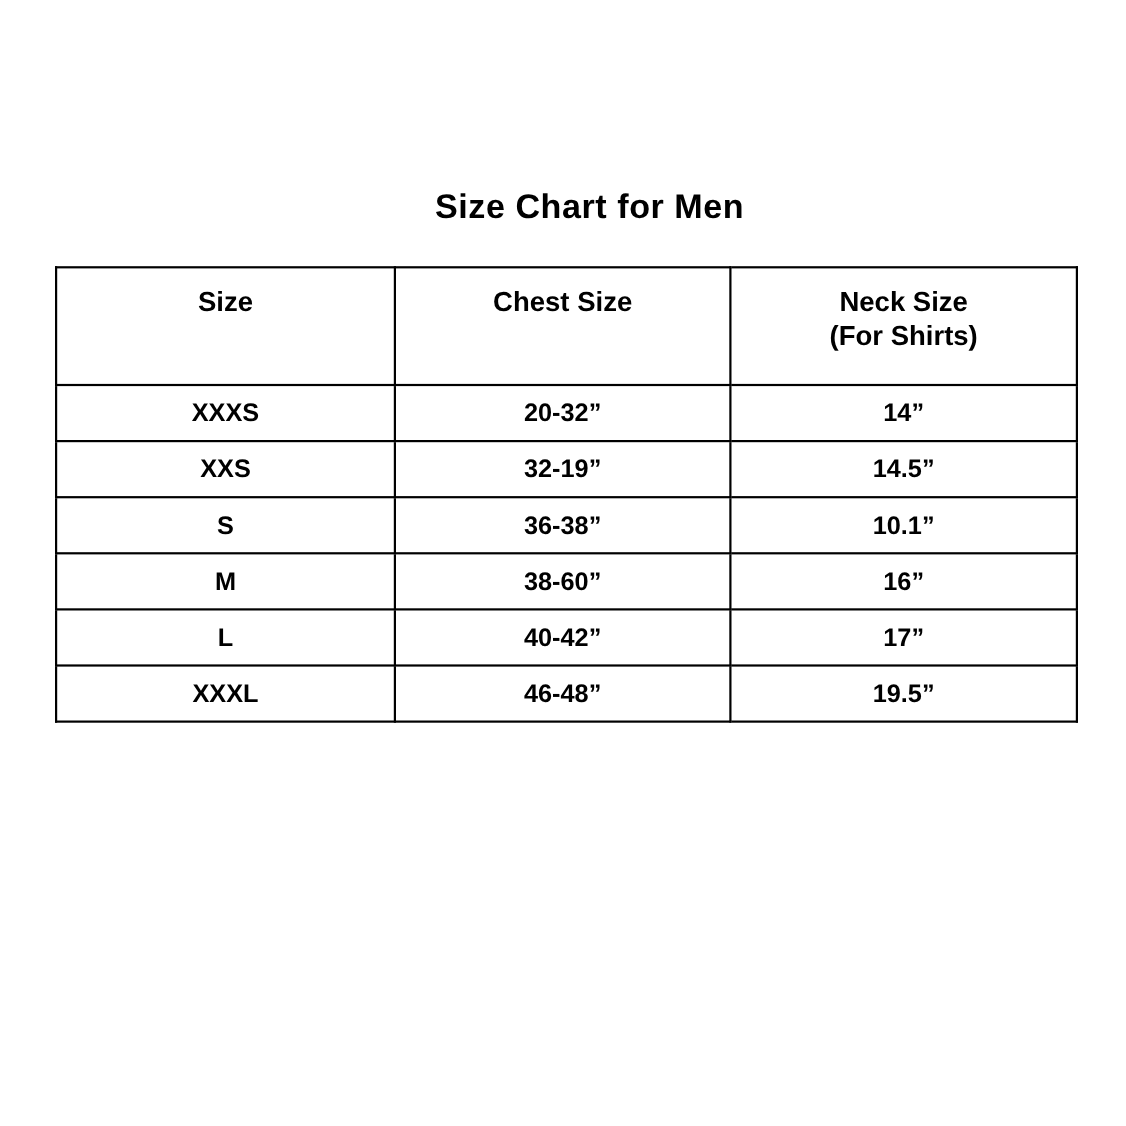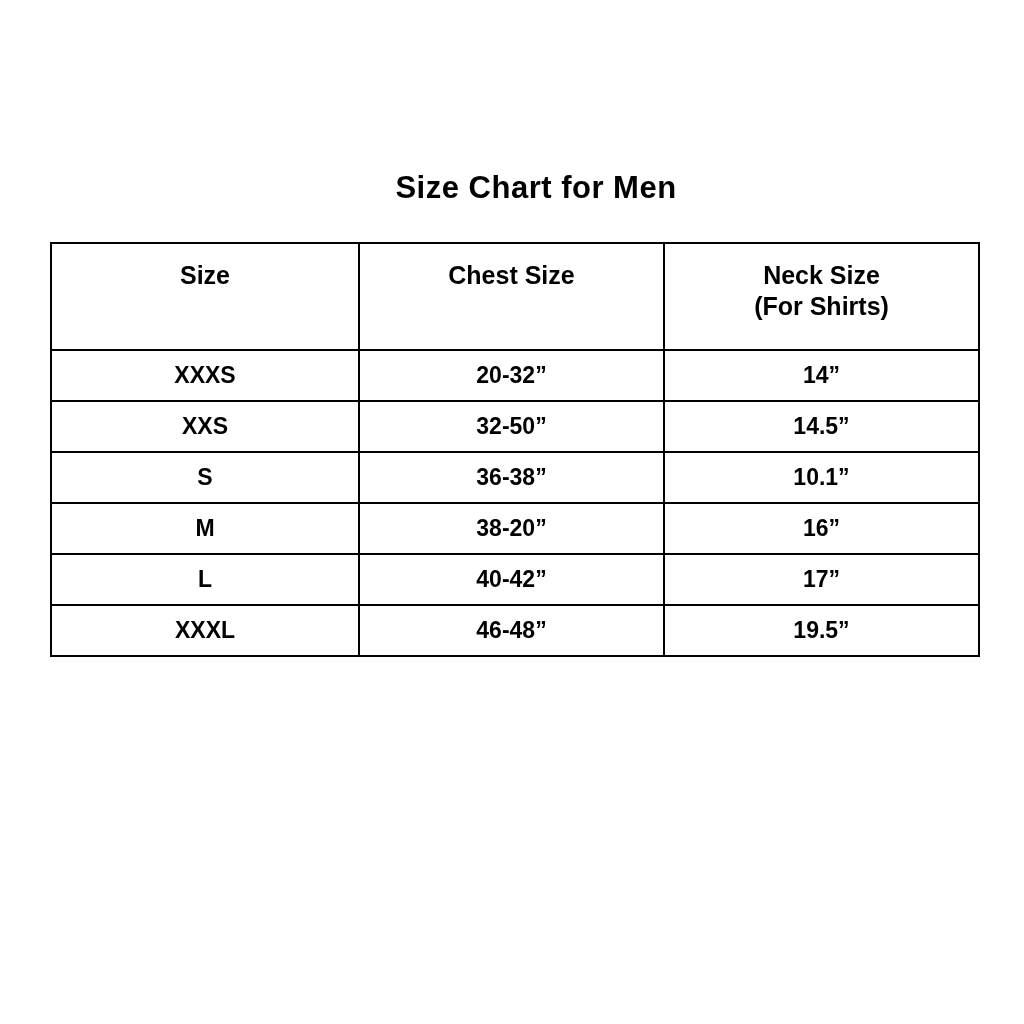--- a/index.html
+++ b/index.html
@@ -82,31 +82,31 @@
       </tr>
     </thead>
     <tbody>
         <tr>
           <td>XXXS</td>
           <td>20-32”</td>
           <td>14”</td>
         </tr>
         <tr>
           <td>XXS</td>
-          <td>32-50”</td>
+          <td>32-19”</td>
           <td>14.5”</td>
         </tr>
         <tr>
           <td>S</td>
           <td>36-38”</td>
           <td>10.1”</td>
         </tr>
         <tr>
           <td>M</td>
-          <td>38-20”</td>
+          <td>38-60”</td>
           <td>16”</td>
         </tr>
         <tr>
           <td>L</td>
           <td>40-42”</td>
           <td>17”</td>
         </tr>
         <tr>
           <td>XXXL</td>
           <td>46-48”</td>

